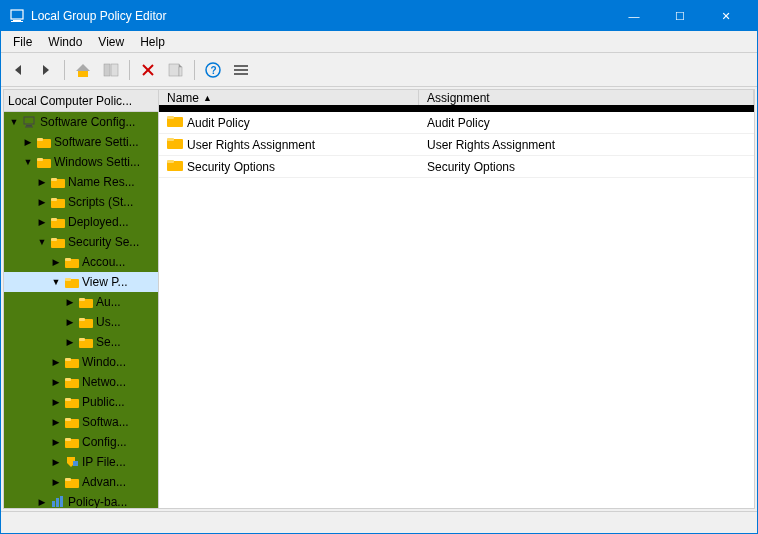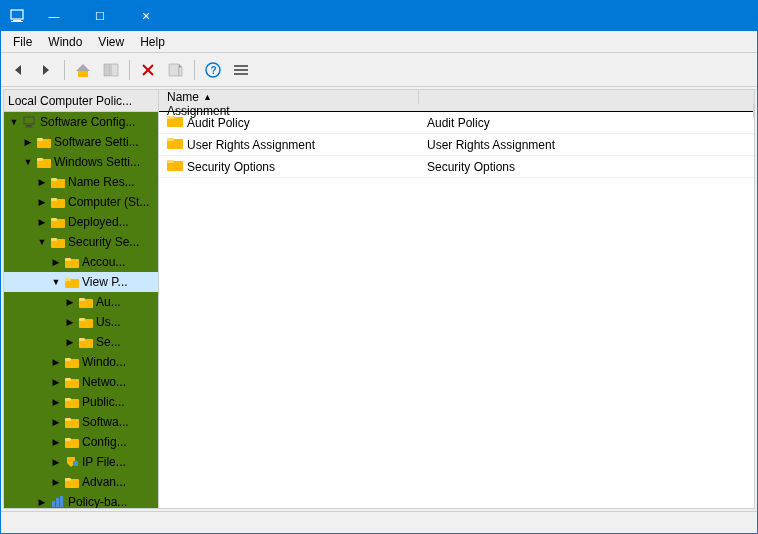--- a/index.html
+++ b/index.html
@@ -155,22 +155,21 @@
     .details-panel {
       flex: 1;
       display: flex;
       flex-direction: column;
       overflow: hidden;
     }
     .details-header {
       height: 22px;
       background: #e8e8e8;
       display: flex;
-      border-bottom: 1px solid #000000;
-      flex-direction: column;
+      border-bottom: 7px solid #000000;
     }
     .col-header {
       display: flex;
       align-items: center;
       padding: 0 8px;
       font-size: 12px;
       border-right: 1px solid #d0d0d0;
       cursor: pointer;
     }
     .col-name { width: 260px; }
@@ -227,20 +226,21 @@
 <div class="window">
 
   <div class="title-bar">
     <div class="title-bar-icon">
       <svg width="14" height="14" viewBox="0 0 14 14">
         <rect x="1" y="1" width="12" height="9" fill="none" stroke="white" stroke-width="1.2"></rect>
         <rect x="3" y="11" width="8" height="2" fill="white"></rect>
         <rect x="1" y="12" width="12" height="1" fill="white"></rect>
       </svg>
     </div>
+    <span class="title-bar-title">Local Group Policy Editor</span>
     <div class="title-bar-controls">
       <div class="title-bar-btn">—</div>
       <div class="title-bar-btn">☐</div>
       <div class="title-bar-btn close">✕</div>
     </div>
   </div>
 
   <div class="menu-bar">
     <div class="menu-item">File</div>
     <div class="menu-item">Windo</div>
@@ -352,21 +352,21 @@
             <span class="tree-label">Name Res...</span>
           </div>
           <div class="tree-node" style="padding-left: 30px;">
             <span class="tree-toggle">▶</span>
             <span class="tree-icon">
               <svg width="14" height="12" viewBox="0 0 14 12">
                 <rect x="0" y="3" width="14" height="9" rx="1" fill="#FFB900"></rect>
                 <rect x="0" y="2" width="6" height="3" rx="1" fill="#FFD966"></rect>
               </svg>
             </span>
-            <span class="tree-label">Computer (St...</span>
+            <span class="tree-label">Scripts (St...</span>
           </div>
           <div class="tree-node" style="padding-left: 30px;">
             <span class="tree-toggle">▶</span>
             <span class="tree-icon">
               <svg width="14" height="12" viewBox="0 0 14 12">
                 <rect x="0" y="3" width="14" height="9" rx="1" fill="#FFB900"></rect>
                 <rect x="0" y="2" width="6" height="3" rx="1" fill="#FFD966"></rect>
               </svg>
             </span>
             <span class="tree-label">Deployed...</span>

